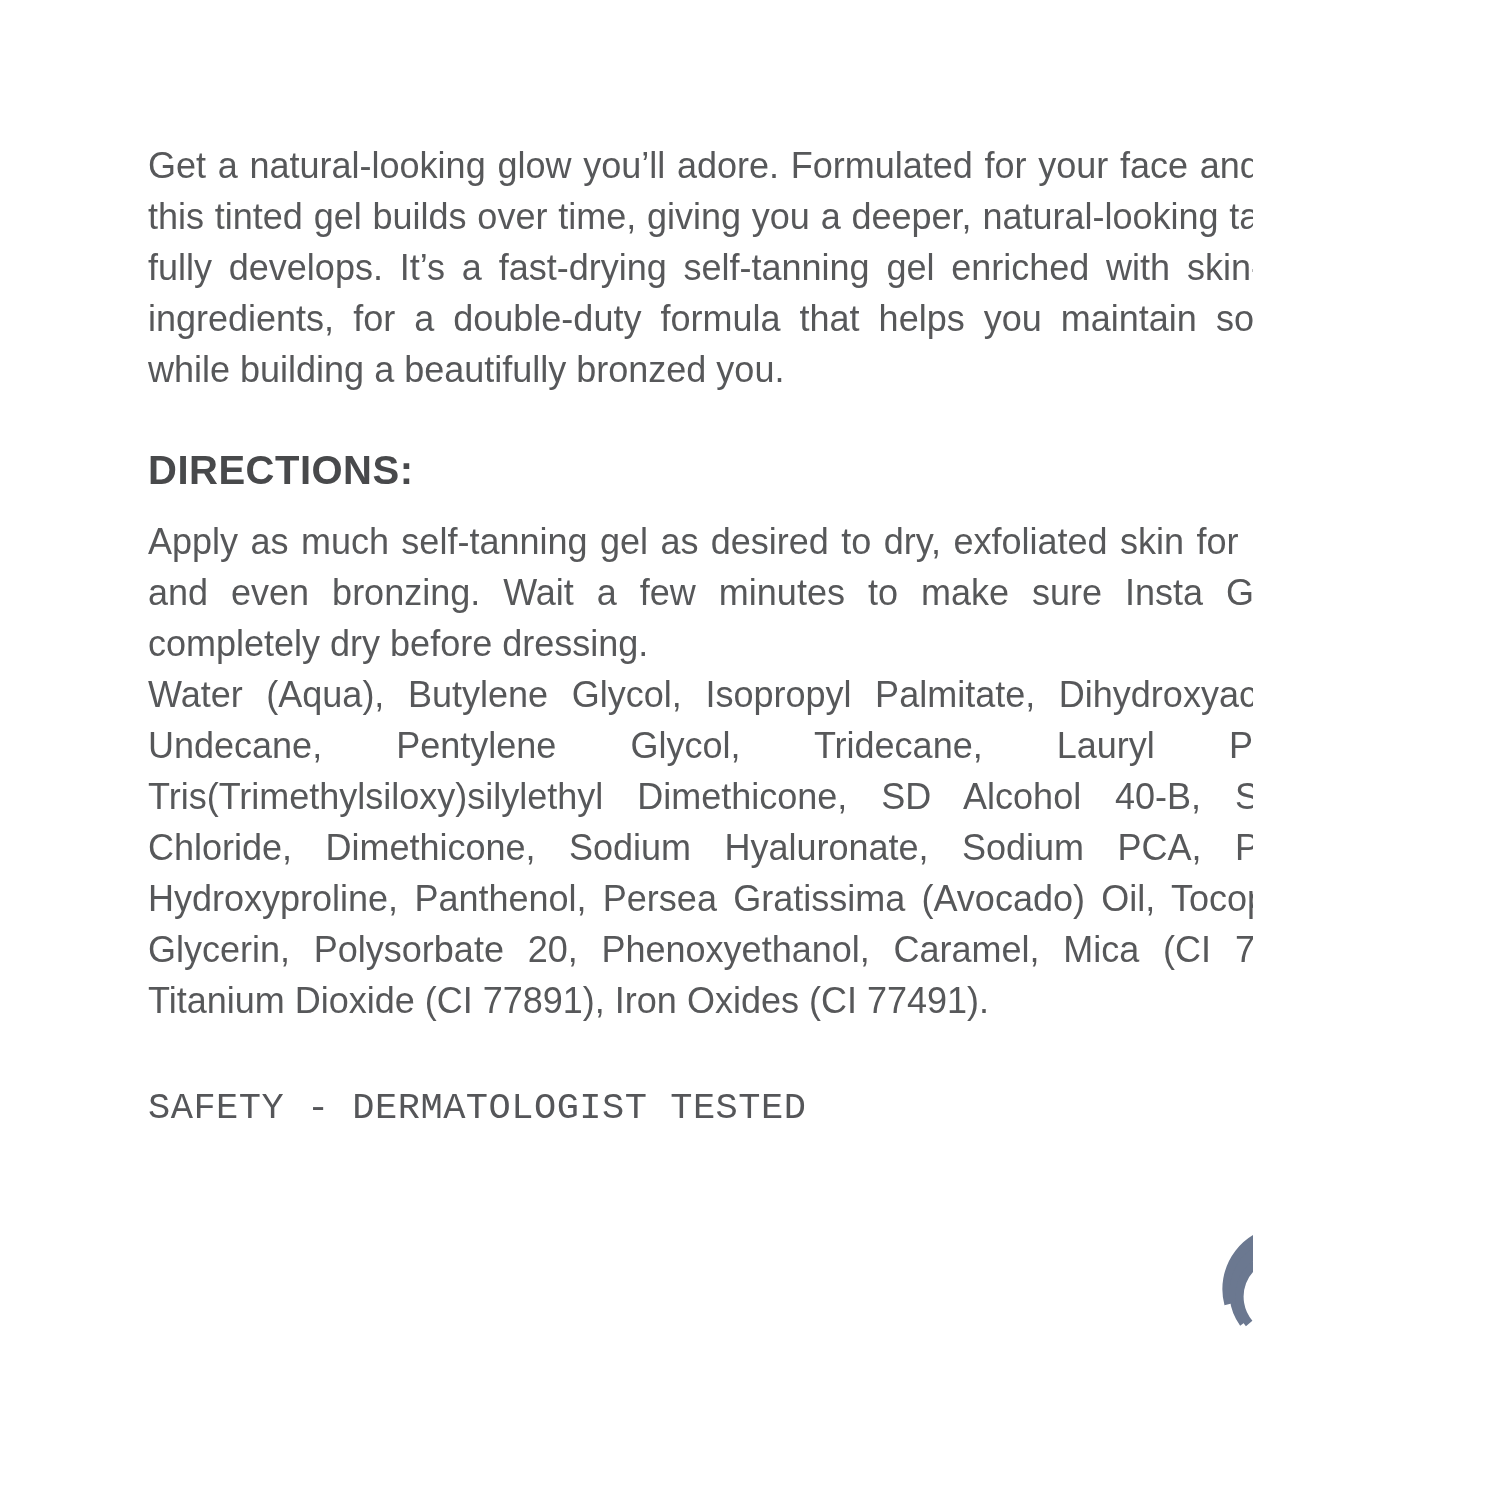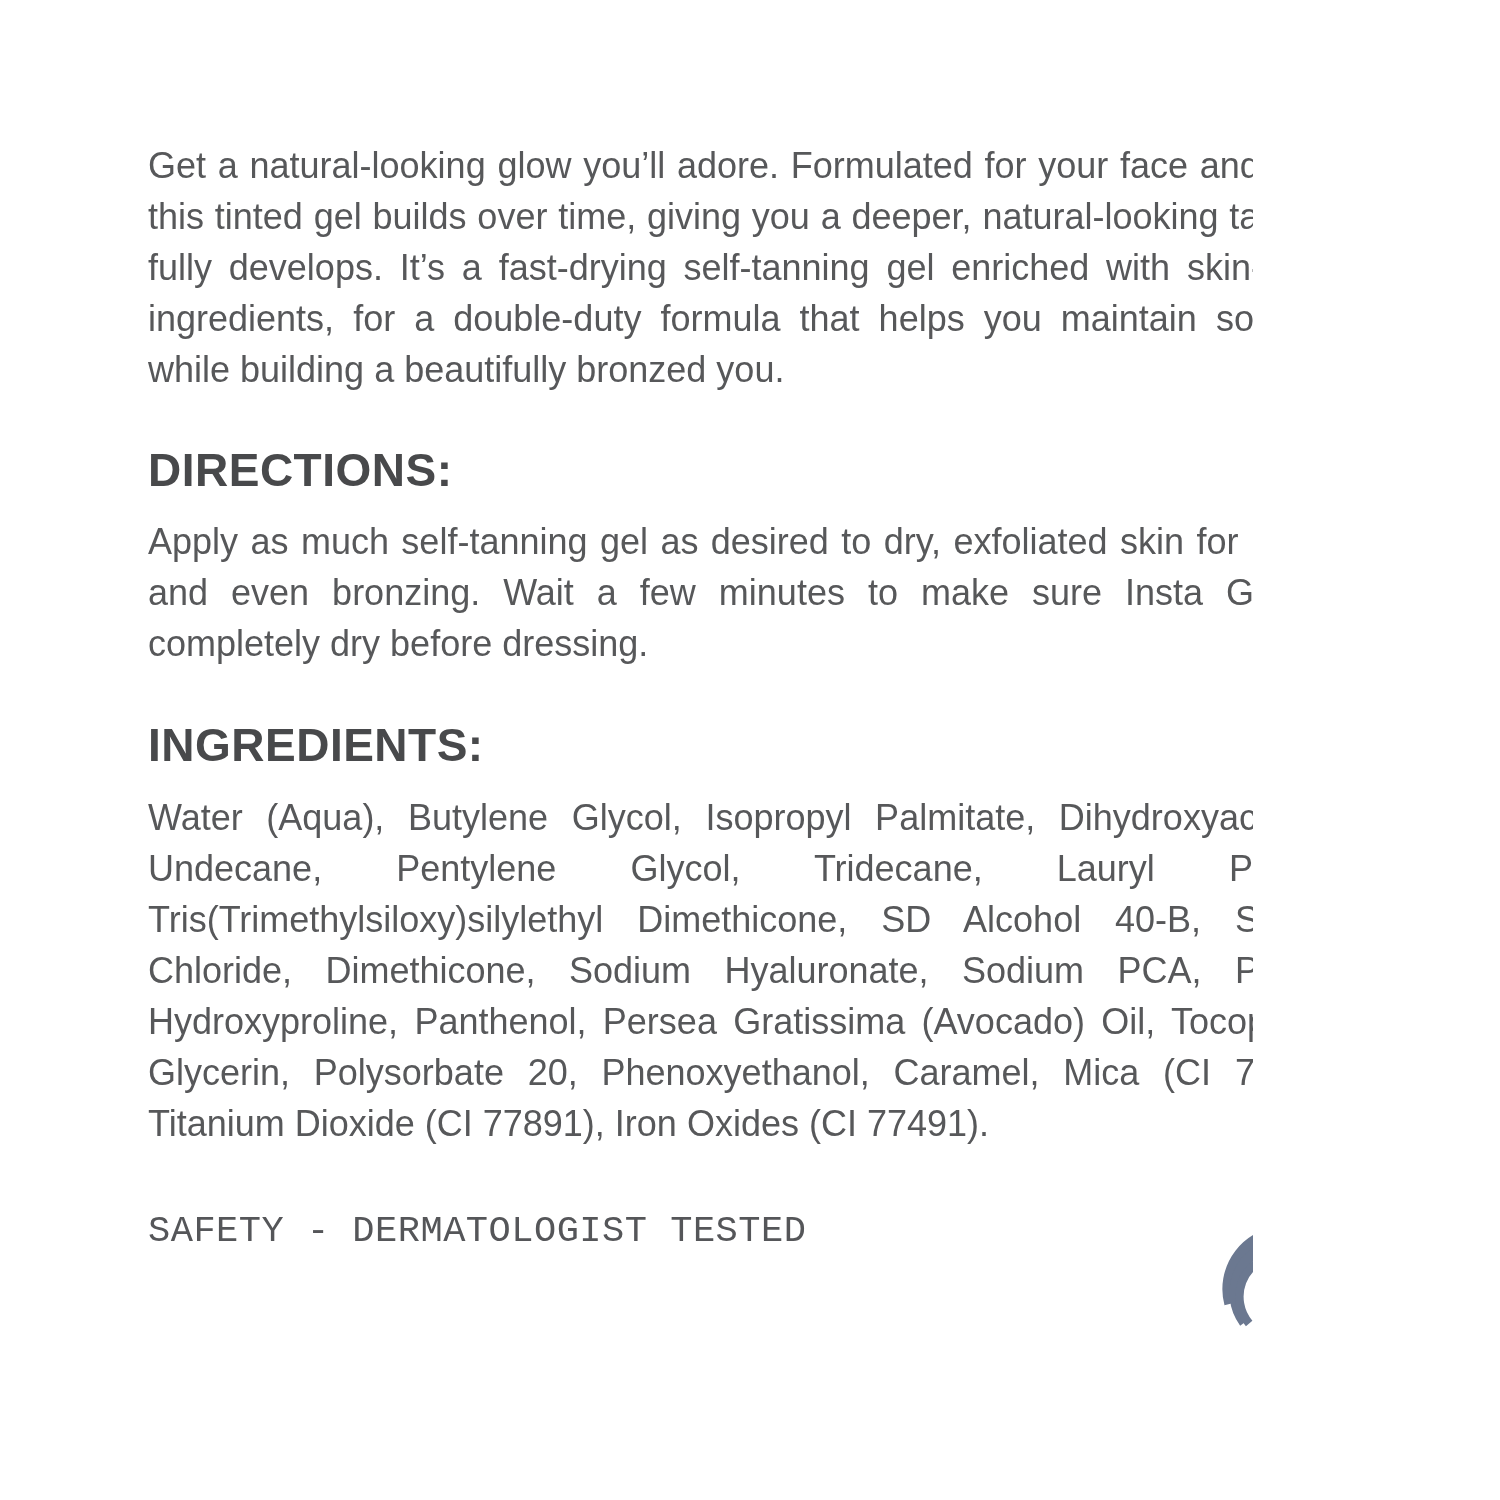--- a/index.html
+++ b/index.html
@@ -24,21 +24,21 @@
     font-size: 36px;
     line-height: 51px;
   }
   .body-text {
     margin: 0;
     text-align: justify;
     text-justify: inter-word;
     color: #57585a;
   }
   .section-heading {
-    font-size: 46px;
+    font-size: 40px;
     line-height: 51px;
     font-weight: bold;
     color: #48494b;
     letter-spacing: 0.5px;
     margin: 50px 0 20px 0;
   }
   .section-heading.ingredients {
     margin-top: 51px;
     margin-bottom: 21px;
   }
@@ -75,21 +75,20 @@
 <div class="page">
   <div class="content">
 
     <p class="body-text">Get a natural-looking glow you’ll adore. Formulated for your face and body, this tinted gel builds over time, giving you a deeper, natural-looking tan as it fully develops. It’s a fast-drying self-tanning gel enriched with skin-loving ingredients, for a double-duty formula that helps you maintain soft skin while building a beautifully bronzed you.</p>
 
     <h2 class="section-heading">DIRECTIONS:</h2>
 
 
     <p class="body-text">Apply as much self-tanning gel as desired to dry, exfoliated skin for instant and even bronzing. Wait a few minutes to make sure Insta Glow is completely dry before dressing.</p>
 
-    <h2 class="section-heading ingredients">INGREDIENTS:</h2>
 
     <p class="body-text">Water (Aqua), Butylene Glycol, Isopropyl Palmitate, Dihydroxyacetone, Undecane, Pentylene Glycol, Tridecane, Lauryl PEG-10 Tris(Trimethylsiloxy)silylethyl Dimethicone, SD Alcohol 40-B, Sodium Chloride, Dimethicone, Sodium Hyaluronate, Sodium PCA, Proline, Hydroxyproline, Panthenol, Persea Gratissima (Avocado) Oil, Tocopherol, Glycerin, Polysorbate 20, Phenoxyethanol, Caramel, Mica (CI 77019), Titanium Dioxide (CI 77891), Iron Oxides (CI 77491).</p>
 
     <div class="safety-line">SAFETY - DERMATOLOGIST TESTED</div>
   </div>
 
   <div class="logo-wrap">
     <span>
       <svg width="135" height="132" viewBox="0 0 140 138" xmlns="http://www.w3.org/2000/svg">
         <g fill="none" stroke="#6b7890" stroke-linecap="butt">

